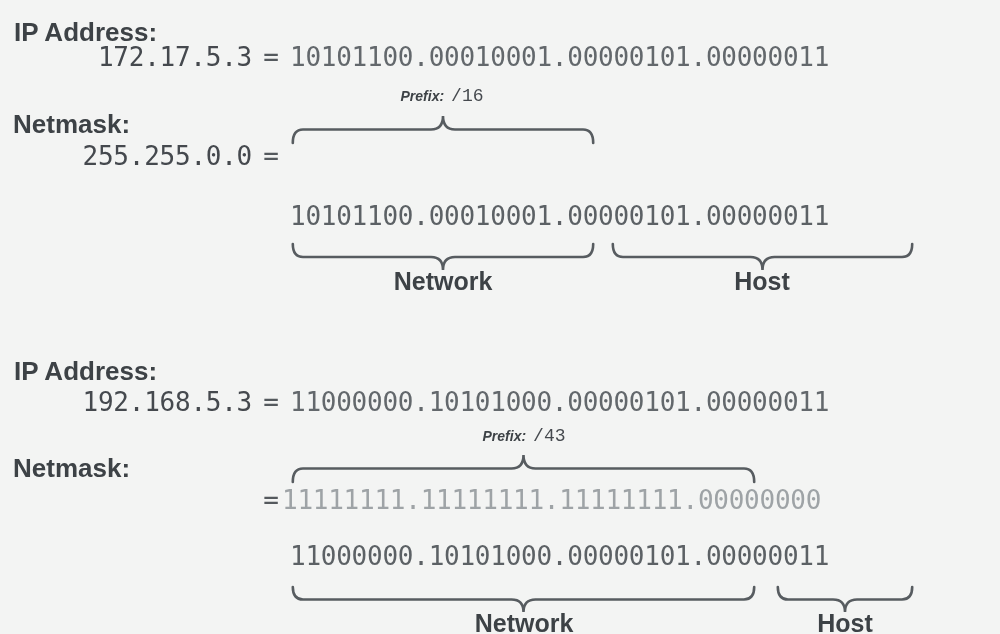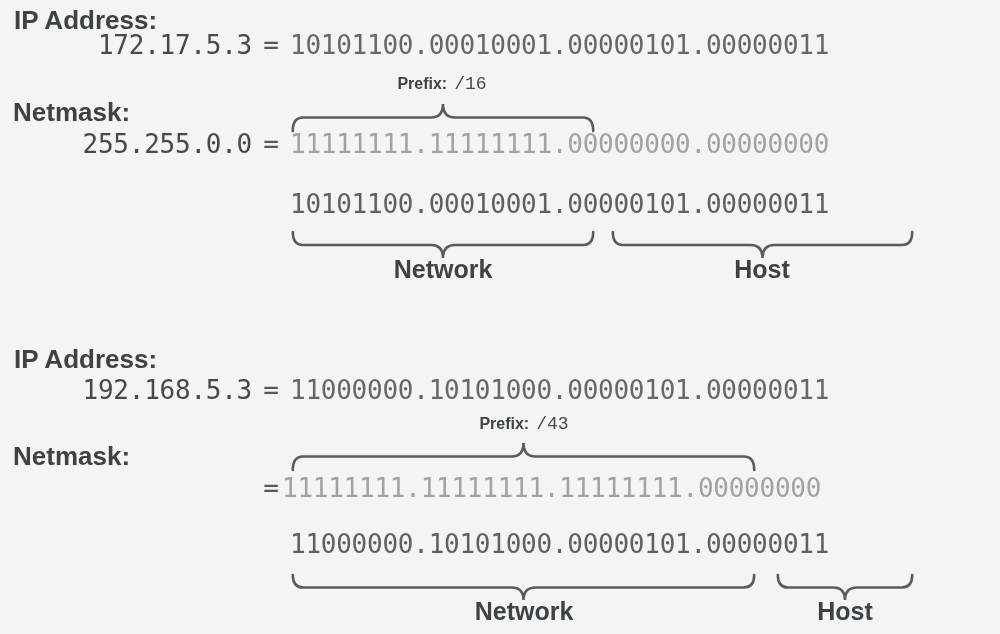--- a/index.html
+++ b/index.html
@@ -2,21 +2,21 @@
 <html style="--c-background: #f3f4f3; --c-label-dark: #3d4246; --c-decimal-text: #45494e; --c-equals: #54595d; --c-binary-text: #63686c; --c-binary-strong: #5c6165; --c-binary-dim: #9ea3a6; --c-brace: #575c60;"><head>
 <meta charset="utf-8">
 <style>
   html,body { margin:0; padding:0; }
   .canvas {
     position:relative; width:1000px; height:634px;
     background: var(--c-background, #f3f4f3);
     overflow:hidden;
     font-family:"Liberation Sans", sans-serif;
   }
-  section { position:absolute; inset:0; }
+  section { position:absolute; inset:0;margin-top:12px; }
   .lbl {
     position:absolute;
     font-family:"Liberation Sans", sans-serif;
     font-weight:bold; font-size:26px; line-height:1.2;
     color: var(--c-label-dark, #3d4246);
   }
   .mono {
     position:absolute;
     font-family:"DejaVu Sans Mono", monospace;
     font-size:26px; line-height:1.2; letter-spacing:-0.25px;
@@ -24,21 +24,21 @@
   }
   .dec  { width:252px; text-align:right; color: var(--c-decimal-text, #45494e); }
   .sign { width:38px; text-align:center; color: var(--c-equals, #54595d); }
   .bin  { color: var(--c-binary-text, #63686c); text-align: center; }
   .bin.dim  { color: var(--c-binary-dim, #9ea3a6); }
   .bin.result { color: var(--c-binary-strong, #5c6165); }
   .prefix {
     position:absolute; transform:translateX(-50%);
     display:flex; align-items:baseline; gap:7px; white-space:nowrap;
   }
-  .plbl { font-weight:bold; font-size:16px; color: var(--c-label-dark, #3d4246); }
+  .plbl { font-weight:bold; font-size:14px; color: var(--c-label-dark, #3d4246); font-style: italic; }
   .pval {
     font-family:Liberation Mono, monospace; font-size:18px;
     color: var(--c-decimal-text, #45494e);
   }
   .blbl {
     position:absolute; transform:translateX(-50%);
     font-weight:bold; font-size:25px;
     color: var(--c-label-dark, #3d4246); white-space:nowrap;
   }
   svg.brace { position:absolute; overflow:visible; }
@@ -58,21 +58,20 @@
       <span class="plbl">Prefix:</span>
       <span class="pval">/16</span>
     </div>
     <svg class="brace" width="302" height="29" style="left:292px;top:103px">
         <path d="M0.8,28 Q0.8,14.5 11,14.5 L139,14.5 Q151,14.5 151,1 Q151,14.5 163,14.5 L291,14.5 Q301.2,14.5 301.2,28" fill="none" stroke="#575c60" stroke-width="2.6" stroke-linecap="round"></path>
       </svg>
 
     <div class="lbl" style="left:13px;top:97px">Netmask:</div>
     <div class="mono dec" style="left:0;top:129px">255.255.0.0</div>
     <div class="mono sign" style="left:252px;top:129px">=</div>
-    <div class="mono bin dim" style="left:290px;top:129px">11111111.11111111.00000000.00000000</div>
 
     <div class="mono bin result" style="left:290px;top:189px">10101100.00010001.00000101.00000011</div>
     <svg class="brace" width="302" height="28" style="left:292px;top:231px">
         <path d="M0.8,1 Q0.8,14 11,14 L139,14 Q151,14 151,27 Q151,14 163,14 L291,14 Q301.2,14 301.2,1" fill="none" stroke="#575c60" stroke-width="2.6" stroke-linecap="round"></path>
       </svg>
     <svg class="brace" width="301" height="28" style="left:612px;top:231px">
         <path d="M0.8,1 Q0.8,14 11,14 L138.5,14 Q150.5,14 150.5,27 Q150.5,14 162.5,14 L290,14 Q300.2,14 300.2,1" fill="none" stroke="#575c60" stroke-width="2.6" stroke-linecap="round"></path>
       </svg>
     <div class="blbl" style="left:443px;top:255px">Network</div>
     <div class="blbl" style="left:762px;top:255px">Host</div>

